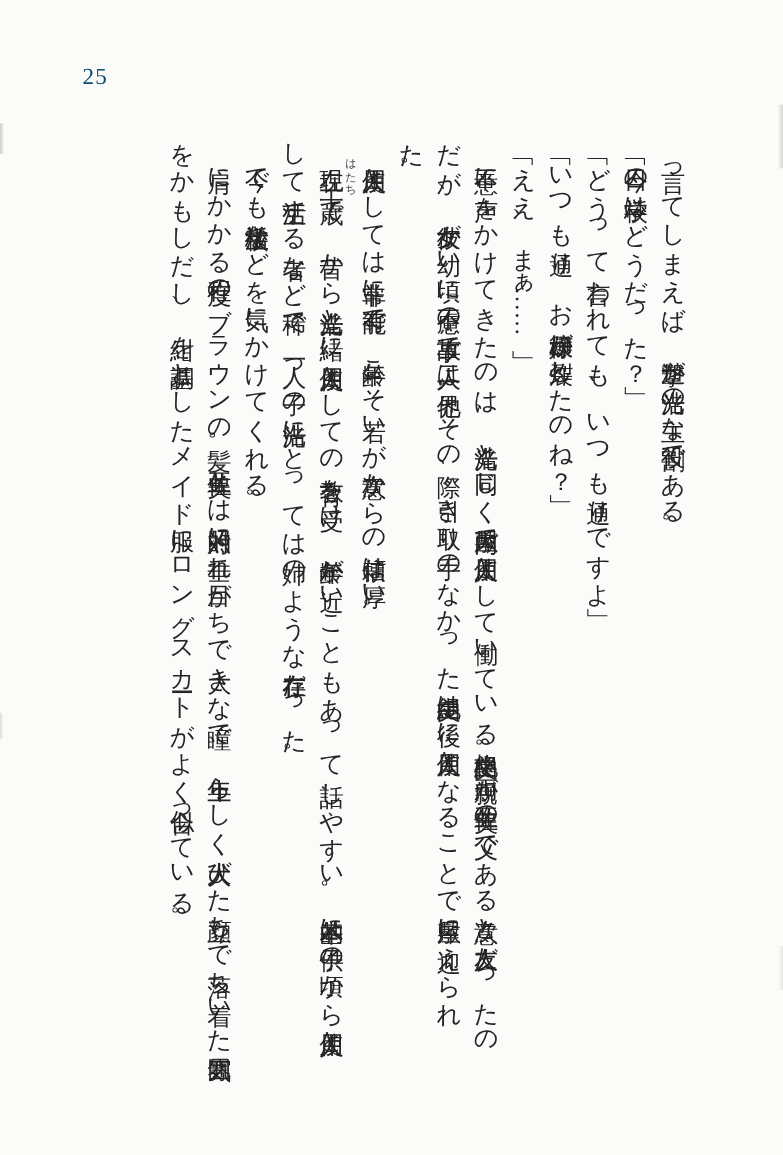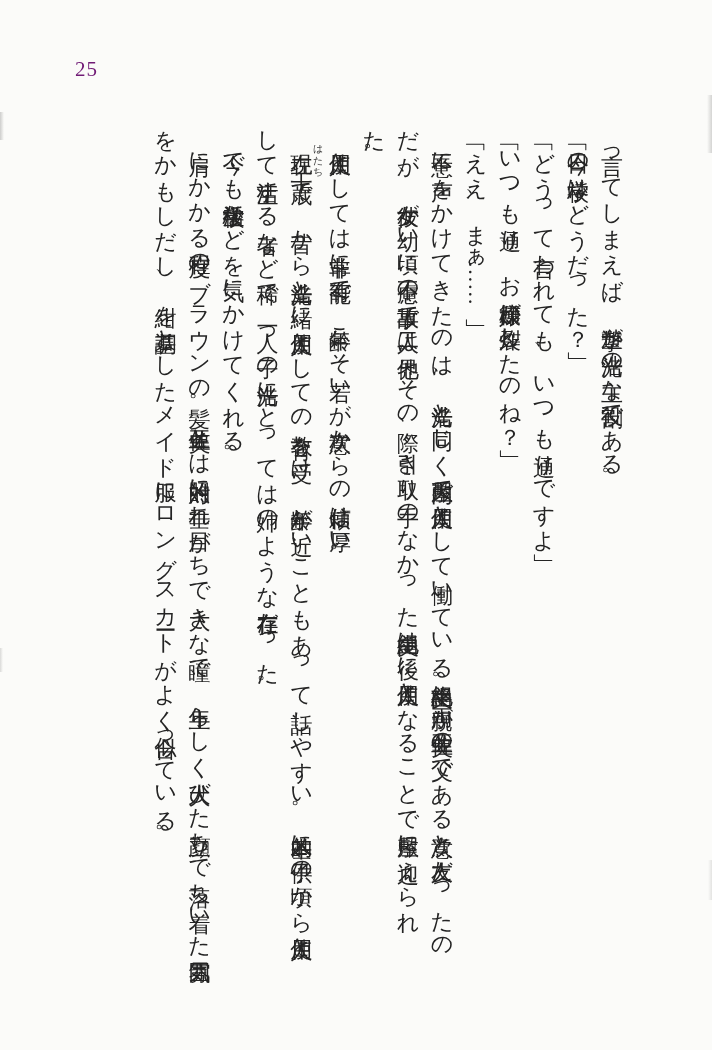--- a/index.html
+++ b/index.html
@@ -13,21 +13,21 @@
     height: 1050px;
     background: #fbfbf9;
     overflow: hidden;
     font-family: "Liberation Serif", "DejaVu Serif", serif;
   }
   .page-number {
     position: absolute;
     top: 57px;
     left: 75px;
     font-size: 21px;
-    color: #701a75;
+    color: #0c4a6e;
     letter-spacing: 1px;
   }
   .text-block {
     position: absolute;
     top: 115px;
     right: 83px;
     height: 845px;
     writing-mode: vertical-rl;
     text-orientation: mixed;
     font-size: 22px;

